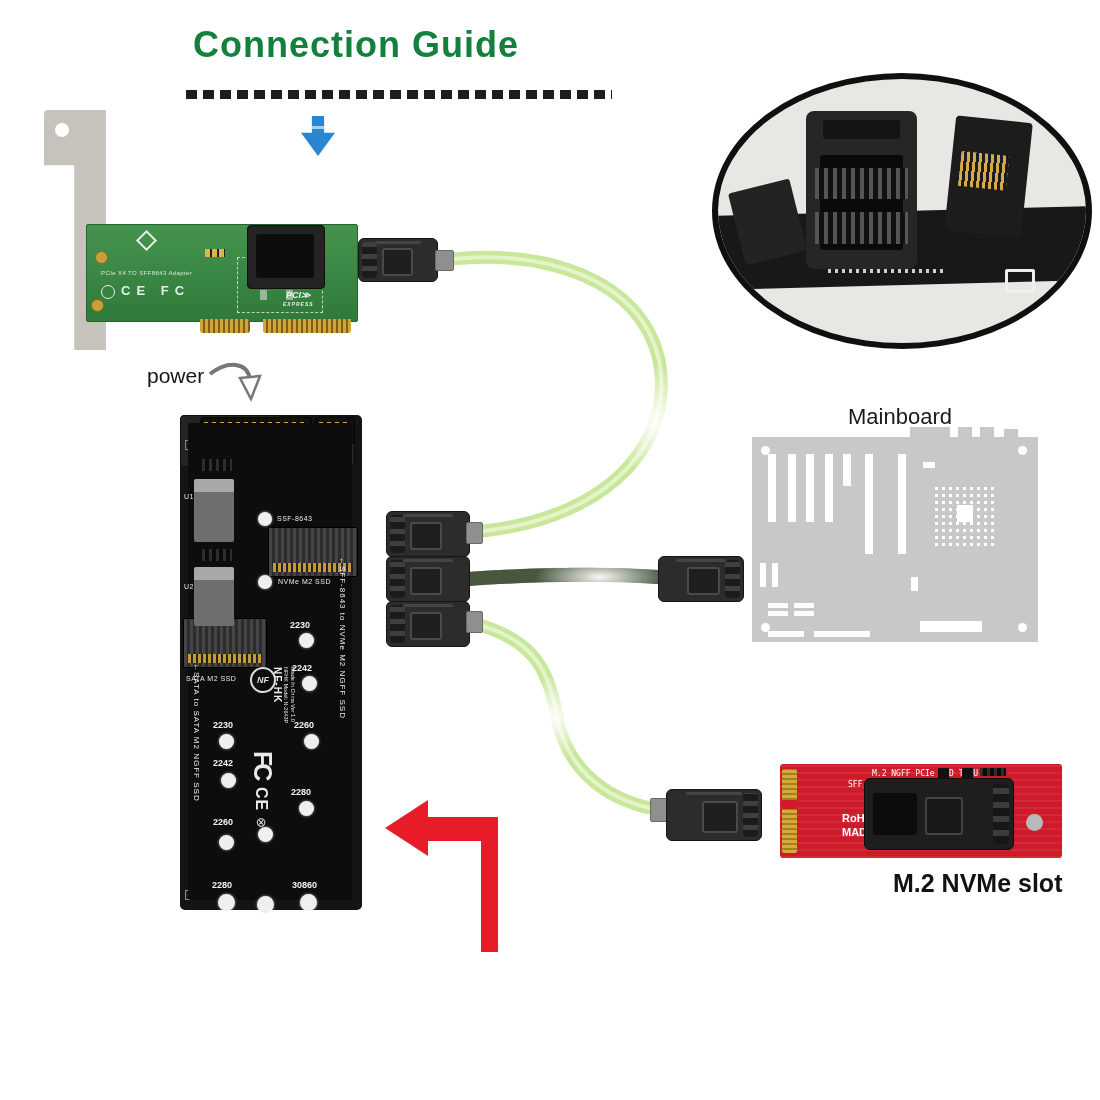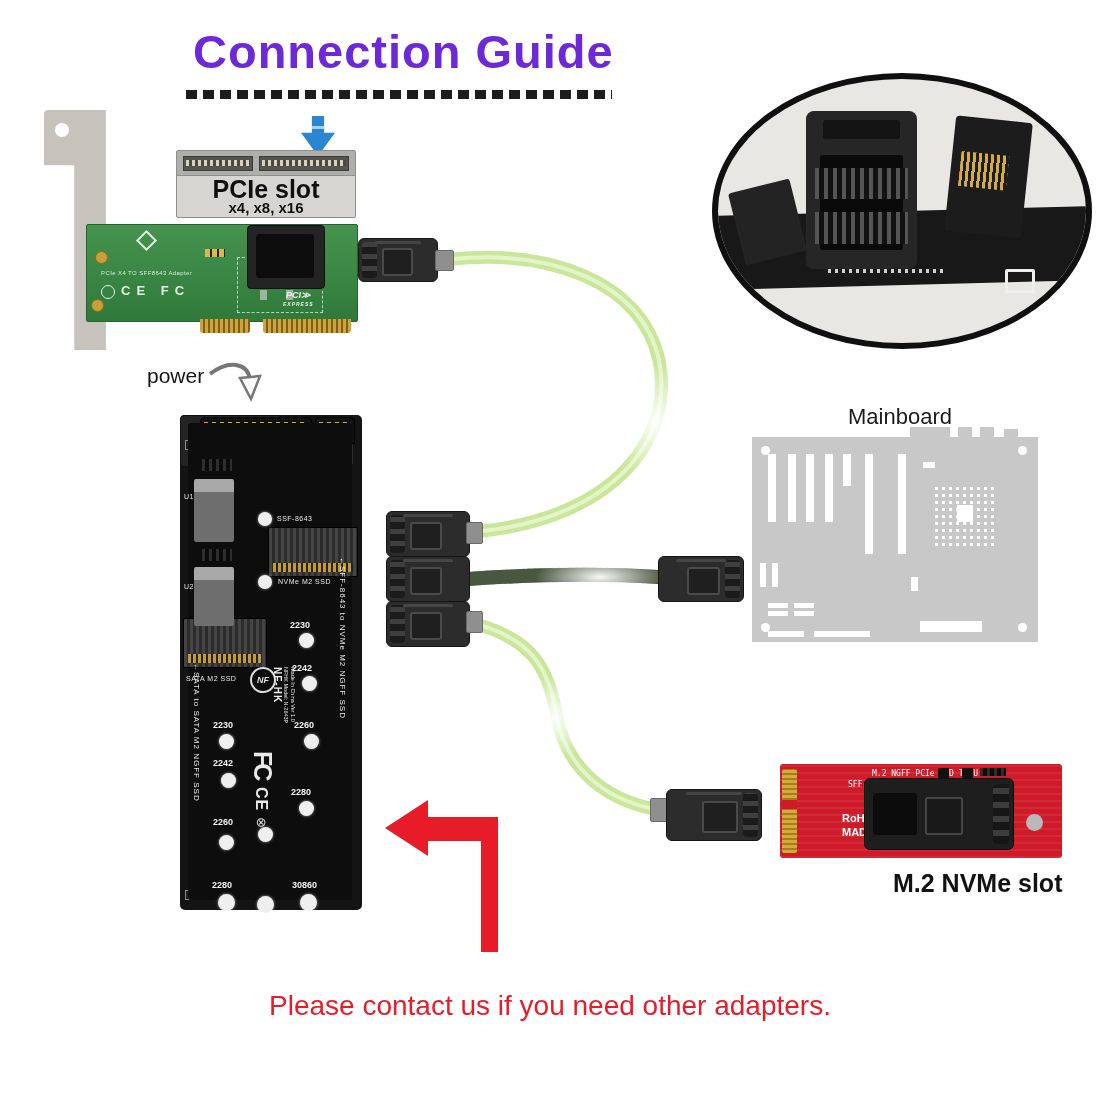--- a/index.html
+++ b/index.html
@@ -1,20 +1,20 @@
 <!DOCTYPE html>
 <html><head>
 <meta charset="utf-8">
 <style>
   html,body{margin:0;padding:0;background:#fff;}
   .canvas{position:relative;width:1100px;height:1100px;background:#fff;overflow:hidden;
           font-family:"Liberation Sans",sans-serif;}
   .abs{position:absolute;}
   
-  .title{left:193px;top:24px;font-size:47px;font-weight:700;color:#6d28d9;letter-spacing:1px;}
+  .title{left:193px;top:24px;font-size:36px;font-weight:700;color:#15803d;letter-spacing:1px;}
   .title-dash{left:186px;top:90px;width:426px;height:9px;
     background:repeating-linear-gradient(90deg,#1d1d1f 0 11px,transparent 11px 17px);}
   
   .slotbox{left:176px;top:150px;width:178px;height:66px;background:#d6d5d2;border:1px solid #8f8f8b;border-radius:2px;}
   .slotbox .topface{position:absolute;left:0;top:0;width:100%;height:24px;background:#aeaeaa;border-bottom:1px solid #8f8f8b;}
   .slotbox .slot{position:absolute;top:5px;height:13px;background:#55554f;border:1px solid #3d3d38;}
   .slotbox .slot i{position:absolute;left:2px;right:2px;top:3px;height:6px;display:block;
     background:repeating-linear-gradient(90deg,#d8d2b8 0 3px,#4a4a44 3px 6px);}
   .slotbox .l1{position:absolute;left:0;right:0;top:26px;text-align:center;font-size:25px;line-height:25px;font-weight:700;color:#0f0f0f;}
   .slotbox .l2{position:absolute;left:0;right:0;top:49px;text-align:center;font-size:15px;line-height:15px;font-weight:700;color:#0f0f0f;}
@@ -141,31 +141,20 @@
   <div class="abs fade" style="left:612px;top:364px;width:86px;height:116px;"></div>
   <div class="abs fade" style="left:535px;top:556px;width:130px;height:42px;"></div>
   <div class="abs fade" style="left:516px;top:676px;width:76px;height:84px;"></div>
 
   <div class="abs title">Connection Guide</div>
   <div class="abs title-dash"></div>
 
   <div class="abs bluearrow">
       <i></i>
     </div>
-  <div class="abs slotbox">
-    <div class="topface"></div>
-    <div class="slot" style="left:6px;width:68px;">
-        <i></i>
-      </div>
-    <div class="slot" style="left:82px;width:88px;">
-        <i></i>
-      </div>
-    <div class="l1">PCIe slot</div>
-    <div class="l2">x4, x8, x16</div>
-  </div>
 
   <div class="abs bracket">
       <i></i>
     </div>
   <div class="abs gcard">
     <div class="screw" style="left:8px;top:26px;"></div>
     <div class="screw" style="left:4px;top:74px;"></div>
     <div class="diamond"></div>
     <div class="silk">PCIe X4 TO SFF8643 Adapter</div>
     <div class="ring"></div>
@@ -386,15 +375,14 @@
     <div class="chip" style="left:182px;top:4px;"></div>
     <div class="pinrow" style="left:200px;top:4px;width:26px;height:8px;"></div>
   </div>
   <div class="abs caption" style="left:893px;top:869px;font-weight:700;font-size:25px;">M.2 NVMe slot</div>
 
 
   <svg class="abs svglayer" viewBox="0 0 1100 1100">
     <polygon fill="#e81c28" points="385,828 428,800 428,817 498,817 498,952 481,952 481,841 428,841 428,856"></polygon>
   </svg>
 
-  <div class="abs notice" style="top:990px;">Please contact us if you need other adapters.</div>
 
 </div>
 
 </body></html>

